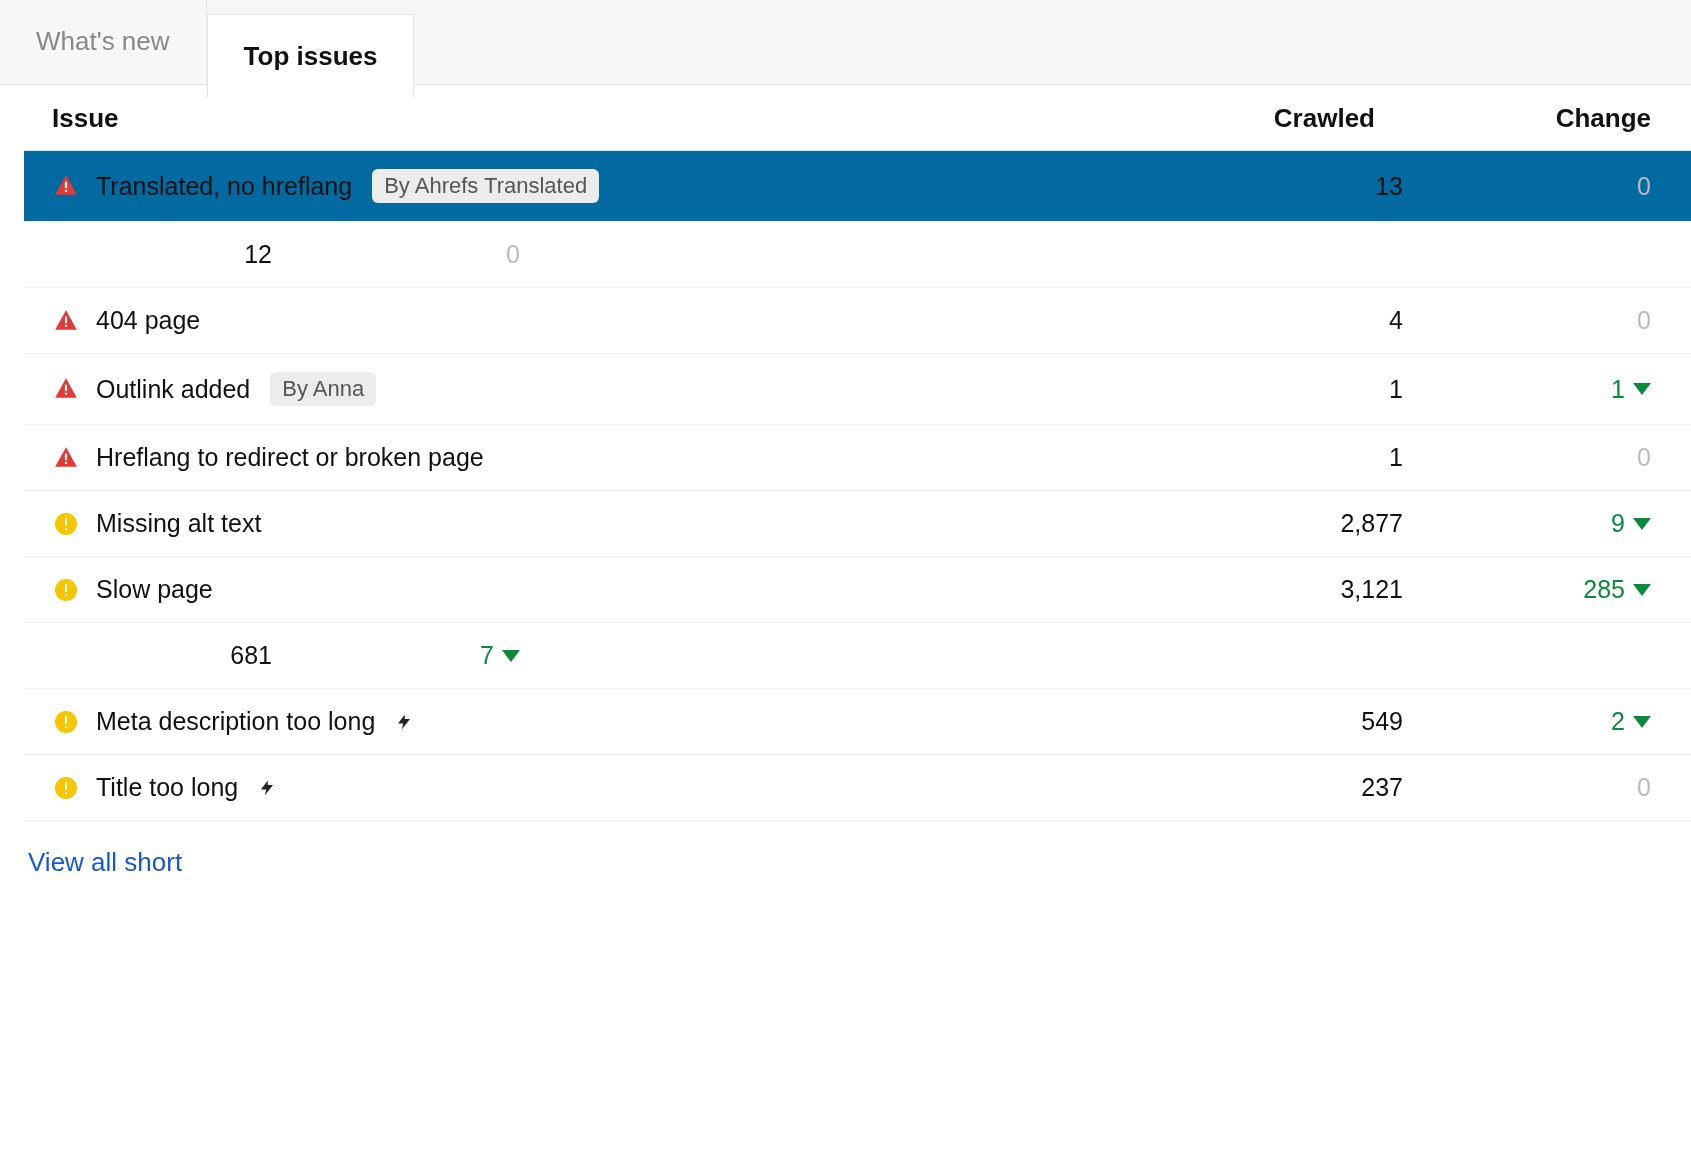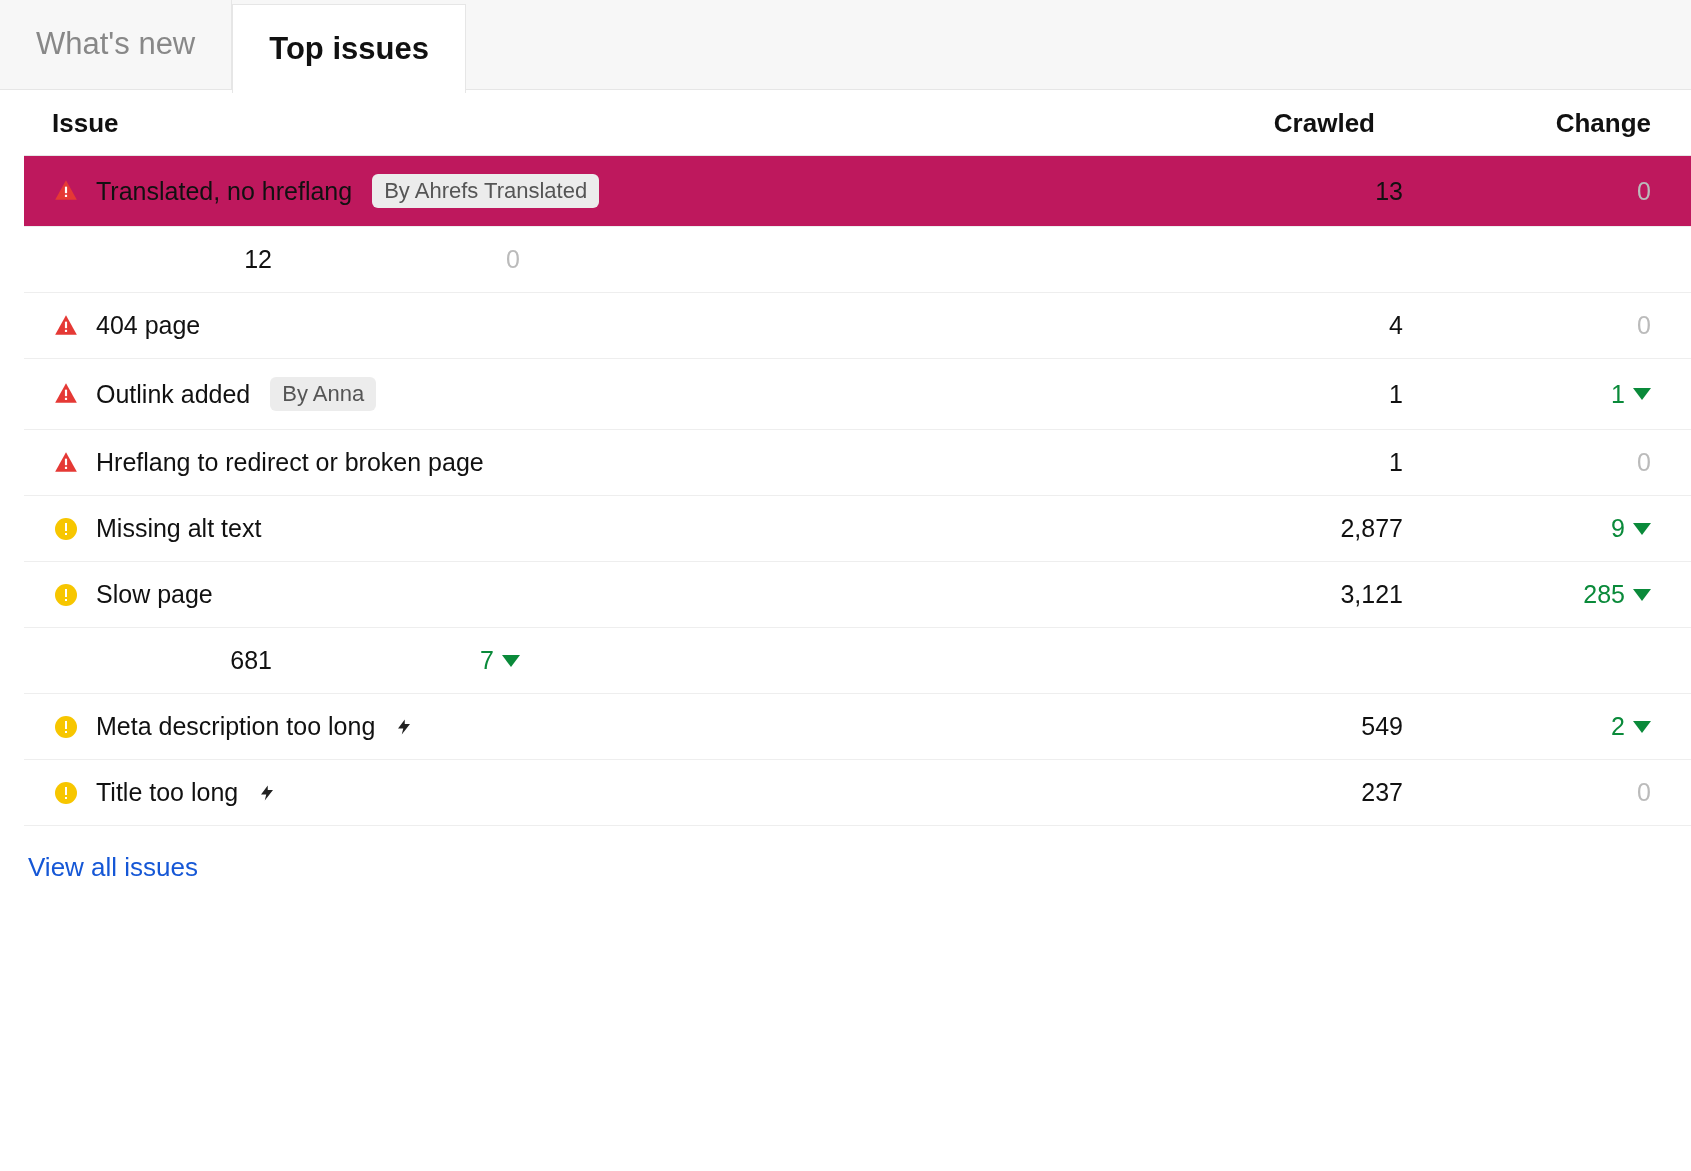--- a/index.html
+++ b/index.html
@@ -9,55 +9,55 @@
     color: #111;
     background: #fff;
   }
   .tabs {
     display: flex;
     background: #f7f7f7;
     border-bottom: 1px solid #e6e6e6;
   }
   .tab {
     padding: 26px 36px;
-    font-size: 31px;
+    font-size: 26px;
     color: #888;
     cursor: pointer;
     border-right: 1px solid #e6e6e6;
   }
   .tab.active {
     background: #fff;
     color: #111;
     font-weight: 700;
     border-top: 1px solid #e6e6e6;
     border-left: 1px solid #e6e6e6;
     border-right: 1px solid #e6e6e6;
     position: relative;
-    top: 4px;
+    top: 14px;
   }
   .tab:first-child { border-left: none; }
   .table { width: 100%; padding-left: 24px; }
   .thead {
     display: flex;
     padding: 18px 28px 16px 28px;
     border-bottom: 1px solid #e6e6e6;
     font-weight: 700;
     font-size: 26px;
   }
   .col-issue { flex: 1; }
   .col-crawled { width: 220px; text-align: right; }
   .col-change  { width: 260px; text-align: right; padding-right: 12px; display: flex; justify-content: flex-end; align-items: center; gap: 8px; margin-left: 28px; }
   .row {
     display: flex;
     align-items: center;
     padding: 18px 28px;
     border-bottom: 1px solid #eee;
     font-size: 25px;
   }
-  .row.hover { background: #be185d; }
+  .row.hover { background: #0369a1; }
   .issue-cell { flex: 1; display: flex; align-items: center; gap: 16px; }
   .icon-slot { width: 28px; display:flex; align-items:center; justify-content:center; }
   .badge {
     background: #ececec;
     color: #555;
     font-size: 22px;
     padding: 4px 12px;
     border-radius: 6px;
     margin-left: 4px;
   }
@@ -253,14 +253,14 @@
         </div>
         <div class="crawled-cell">237</div>
         <div class="change-cell">
           <span class="chg-zero">0</span>
         </div>
       </div>
     </div>
 </div>
 
 <div class="footer">
-  <span class="link">View all issues</span>
+  <span class="link">View all short</span>
 </div>
 
 </body></html>

